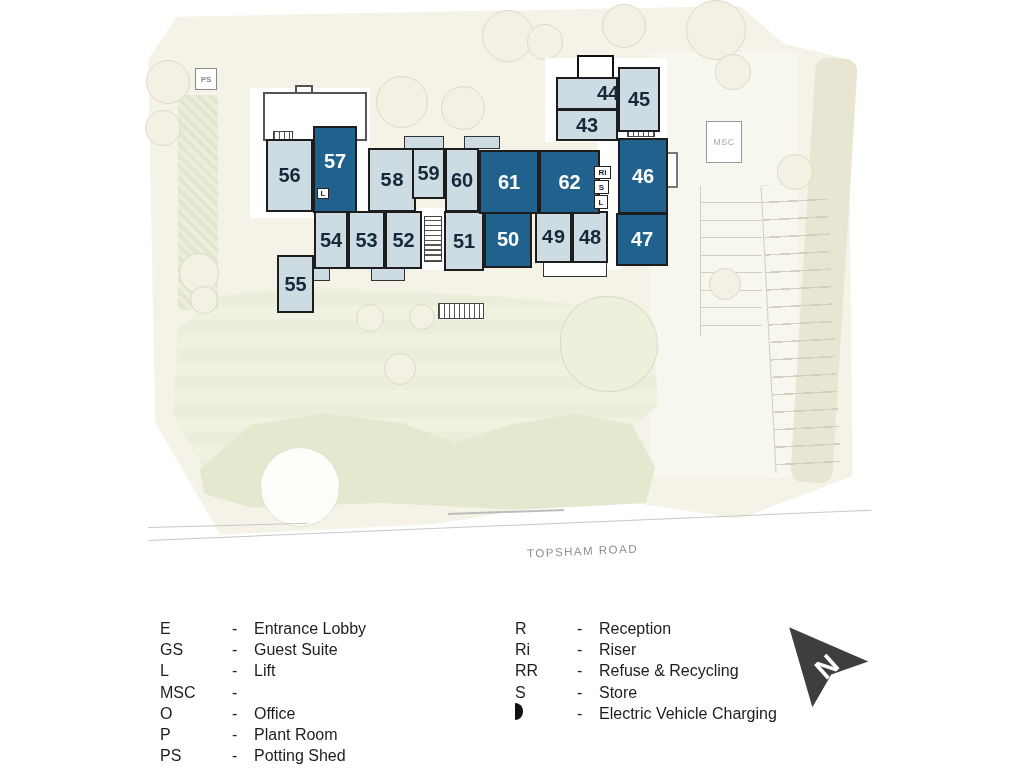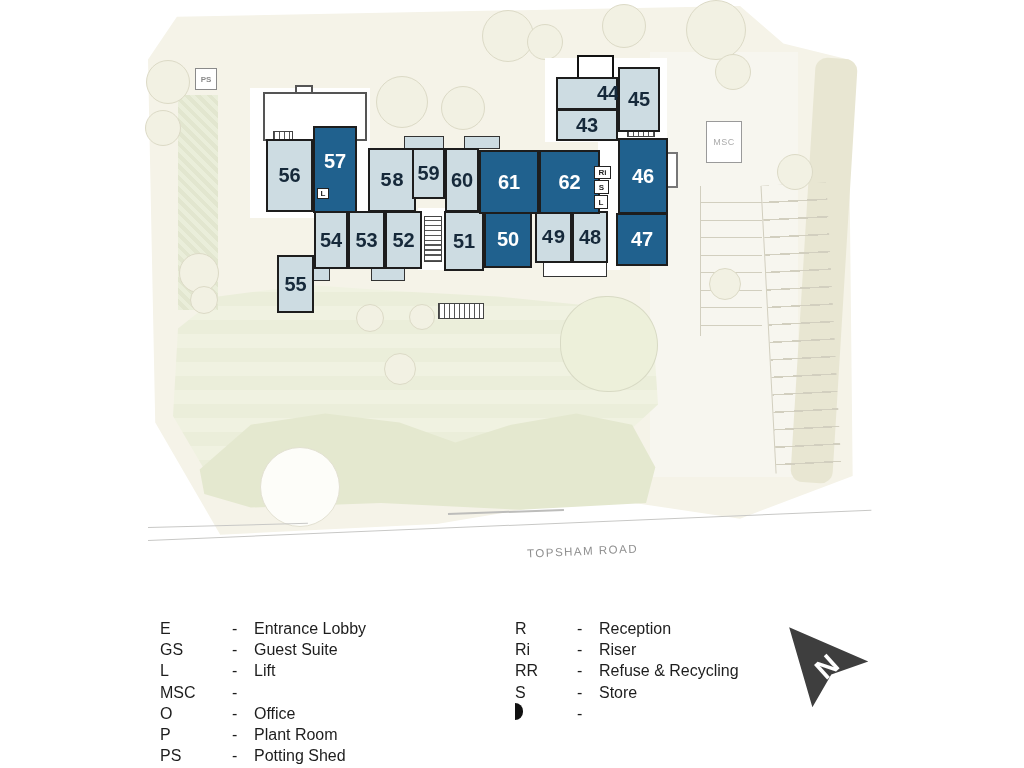--- a/index.html
+++ b/index.html
@@ -261,20 +261,21 @@
       <span class="legend-desc">Refuse &amp; Recycling</span>
   </div>
   <div class="legend-row">
     <span class="legend-abbr">S</span>
       <span class="legend-dash">-</span>
       <span class="legend-desc">Store</span>
   </div>
   <div class="legend-row">
     <span class="legend-abbr"><span class="ev-icon"></span></span>
       <span class="legend-dash">-</span>
+      <span class="legend-desc">Electric Vehicle Charging</span>
   </div>
 </div>
 
 <div class="abs" style="left:784px;top:614px;width:86px;height:102px;">
   <svg width="86" height="102" viewBox="0 0 100 100">
     <polygon points="6,6 98,46 55,61 33,99" fill="#3e3e3e"></polygon>
     <text x="36" y="64" font-size="33" font-weight="bold" fill="#ffffff" font-family="Liberation Sans, sans-serif" transform="rotate(-42 48 50)">N</text>
   </svg>
 </div>
 

